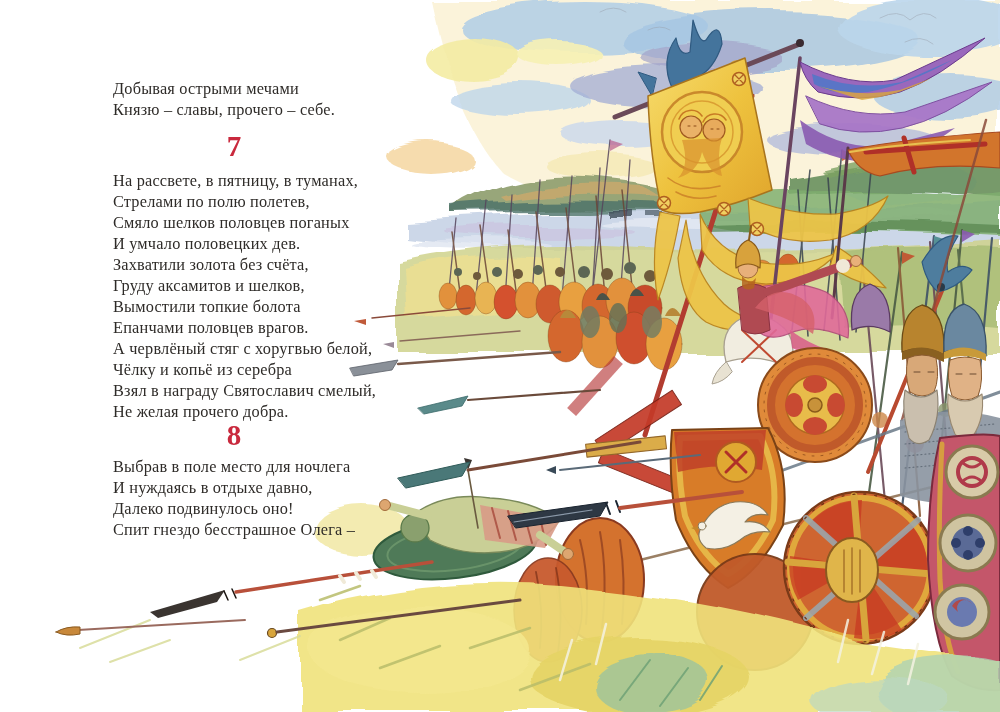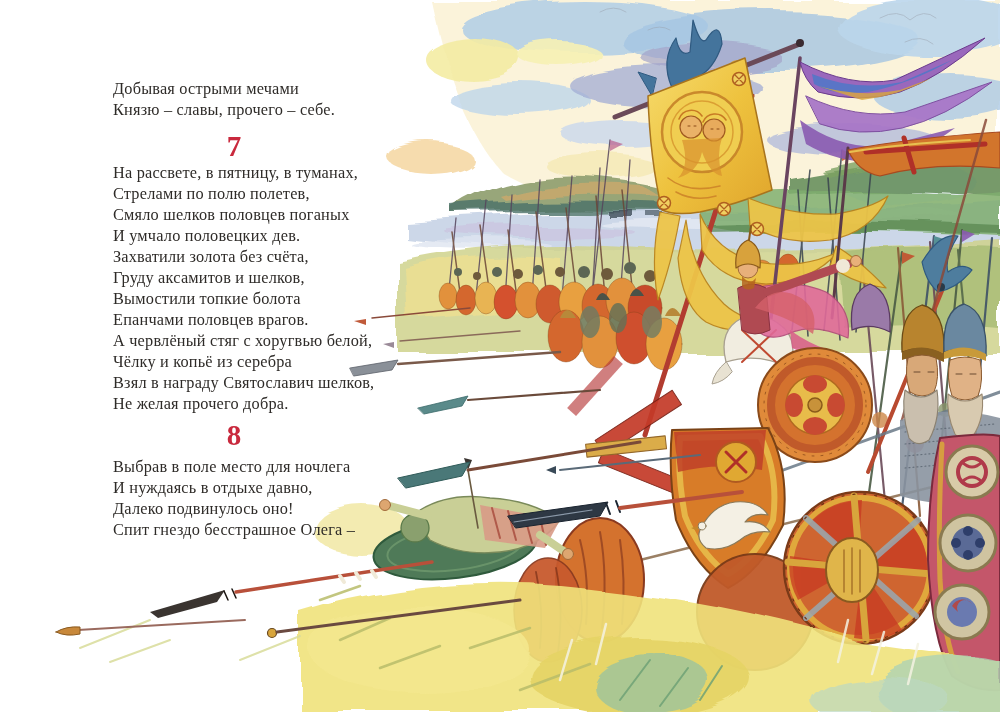--- a/index.html
+++ b/index.html
@@ -492,32 +492,32 @@
 
   <div class="poem">
 
     <div class="pblock" style="left:113px;top:78px">
       <div class="line">Добывая острыми мечами</div>
       <div class="line">Князю – славы, прочего – себе.</div>
     </div>
 
     <div class="stanza-num" style="top:131px">7</div>
 
-    <div class="pblock" style="left:113px;top:162px">
+    <div class="pblock" style="left:113px;top:170px">
       <div class="line">На рассвете, в пятницу, в туманах,</div>
       <div class="line">Стрелами по полю полетев,</div>
       <div class="line">Смяло шелков половцев поганых</div>
       <div class="line">И умчало половецких дев.</div>
       <div class="line">Захватили золота без счёта,</div>
       <div class="line">Груду аксамитов и шелков,</div>
       <div class="line">Вымостили топкие болота</div>
       <div class="line">Епанчами половцев врагов.</div>
       <div class="line">А червлёный стяг с хоругвью белой,</div>
       <div class="line">Чёлку и копьё из серебра</div>
-      <div class="line">Взял в награду Святославич шелков,</div>
+      <div class="line">Взял в награду Святославич смелый,</div>
       <div class="line">Не желая прочего добра.</div>
     </div>
 
     <div class="stanza-num" style="top:420px">8</div>
 
     <div class="pblock" style="left:113px;top:456px">
       <div class="line">Выбрав в поле место для ночлега</div>
       <div class="line">И нуждаясь в отдыхе давно,</div>
       <div class="line">Далеко подвинулось оно!</div>
       <div class="line">Спит гнездо бесстрашное Олега –</div>

